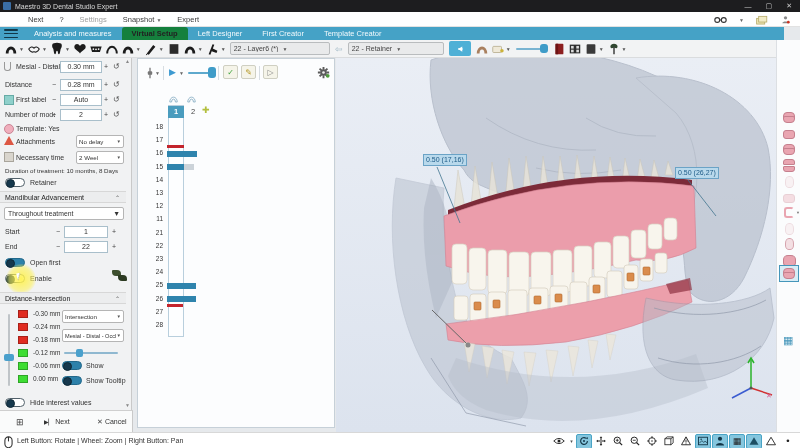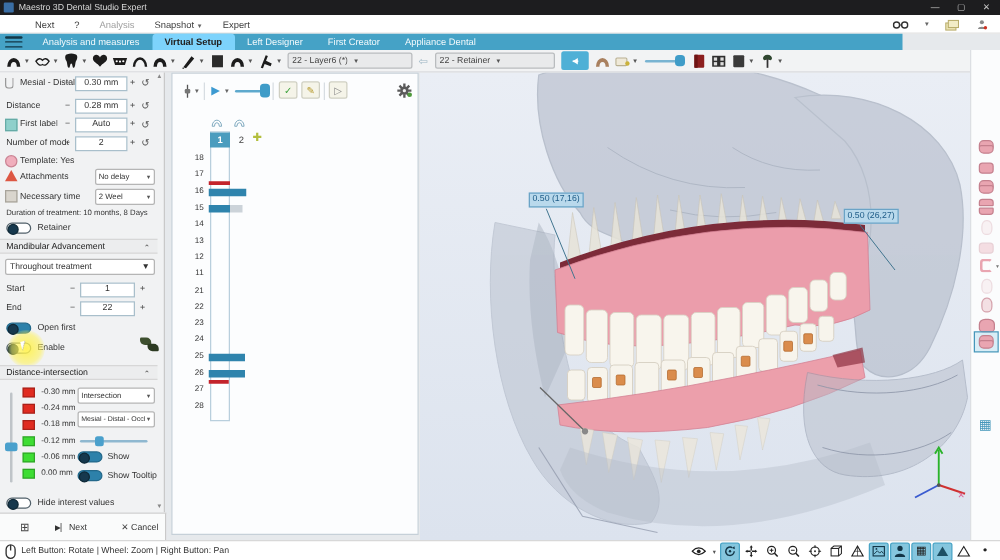--- a/index.html
+++ b/index.html
@@ -17,26 +17,26 @@
   .brand{font-size:11px;font-weight:bold;color:#161616;margin-left:22px;letter-spacing:.2px;}
   #menu-items{display:flex;margin-left:28px;gap:16px;}
   .menu-item{font-size:7.5px;color:#3c3c3c;}
   .menu-item.muted{color:#a0a0a0;}
   .menu-caret{font-size:5px;color:#666;margin-left:2px;}
   .menu-right{position:absolute;right:8px;top:0;height:15px;display:flex;align-items:center;gap:10px;}
   .mr-ico{width:14px;height:11px;display:flex;align-items:center;justify-content:center;}
   .mr-ico svg{width:13px;height:10px;}
 
   
-  .tabbar{position:absolute;left:0;top:27px;width:722px;height:13px;background:#45a2c6;display:flex;align-items:flex-end;}
+  .tabbar{position:absolute;left:0;top:27px;width:784px;height:13px;background:#45a2c6;display:flex;align-items:flex-end;}
   .hamburger{width:14px;height:9px;margin:0 6px 2px 4px;display:flex;flex-direction:column;justify-content:space-between;}
   .hamburger i{display:block;height:1.5px;background:#123747;border-radius:1px;}
   #tabs{display:flex;height:13px;align-items:stretch;}
   .tab{font-size:7.5px;color:#f2f9fc;padding:0 10px;display:flex;align-items:center;white-space:nowrap;}
-  .tab.active{background:#7dd3fc;color:#222;border-radius:3px 3px 0 0;font-weight:bold;}
+  .tab.active{background:#15803d;color:#222;border-radius:3px 3px 0 0;font-weight:bold;}
 
   
   .toolbar{position:absolute;left:0;top:40px;width:776px;height:18px;background:#f2f3f4;border-bottom:1px solid #dadcde;display:flex;align-items:center;padding-left:3px;}
   #tb-icons{display:flex;align-items:center;}
   .tbi{width:16px;height:15px;display:flex;align-items:center;justify-content:center;}
   .tbi svg{width:14px;height:14px;}
   .tb-caret{font-size:5px;color:#555;margin:0 2px 0 0;}
   .tb-select{height:13px;background:#e9eaeb;border:1px solid #b9bcbe;border-radius:2px;font-size:7px;color:#444;display:flex;align-items:center;padding:0 3px;position:relative;margin:0 2px;}
   .tb-select .val{overflow:hidden;white-space:nowrap;}
   .tb-select .sel-caret{font-size:5px;color:#555;margin-left:4px;}
@@ -177,21 +177,21 @@
       <span>—</span>
       <span>▢</span>
       <span>✕</span>
     </span>
   </div>
 
   <div class="menubar">
     <span id="menu-items">
         <span class="menu-item">Next</span>
         <span class="menu-item">?</span>
-        <span class="menu-item muted">Analysis</span>
+        <span class="menu-item muted">Settings</span>
         <span class="menu-item">Snapshot<span class="menu-caret">▼</span></span>
         <span class="menu-item">Expert</span>
       </span>
     <span class="menu-right" id="menu-right">
         <span class="mr-ico">
           <svg viewBox="0 0 16 10">
             <circle cx="4" cy="5" r="3" fill="none" stroke="#333" stroke-width="1.4"></circle>
             <circle cx="12" cy="5" r="3" fill="none" stroke="#333" stroke-width="1.4"></circle>
             <path d="M7 5 h2" stroke="#333" stroke-width="1.2"></path>
           </svg>
@@ -217,21 +217,21 @@
     <span class="hamburger">
         <i></i>
         <i></i>
         <i></i>
       </span>
     <span id="tabs">
         <span class="tab">Analysis and measures</span>
         <span class="tab active">Virtual Setup</span>
         <span class="tab">Left Designer</span>
         <span class="tab">First Creator</span>
-        <span class="tab">Appliance Dental</span>
+        <span class="tab">Template Creator</span>
       </span>
   </div>
 
   <div class="toolbar">
     <span id="tb-icons">
         <span class="tbi">
           <svg viewBox="0 0 16 16">
             <path d="M2 13 A6 8 0 0 1 14 13 L10.8 13 A2.8 4.4 0 0 0 5.2 13 Z" fill="#1c1c1c"></path>
           </svg>
         </span>

